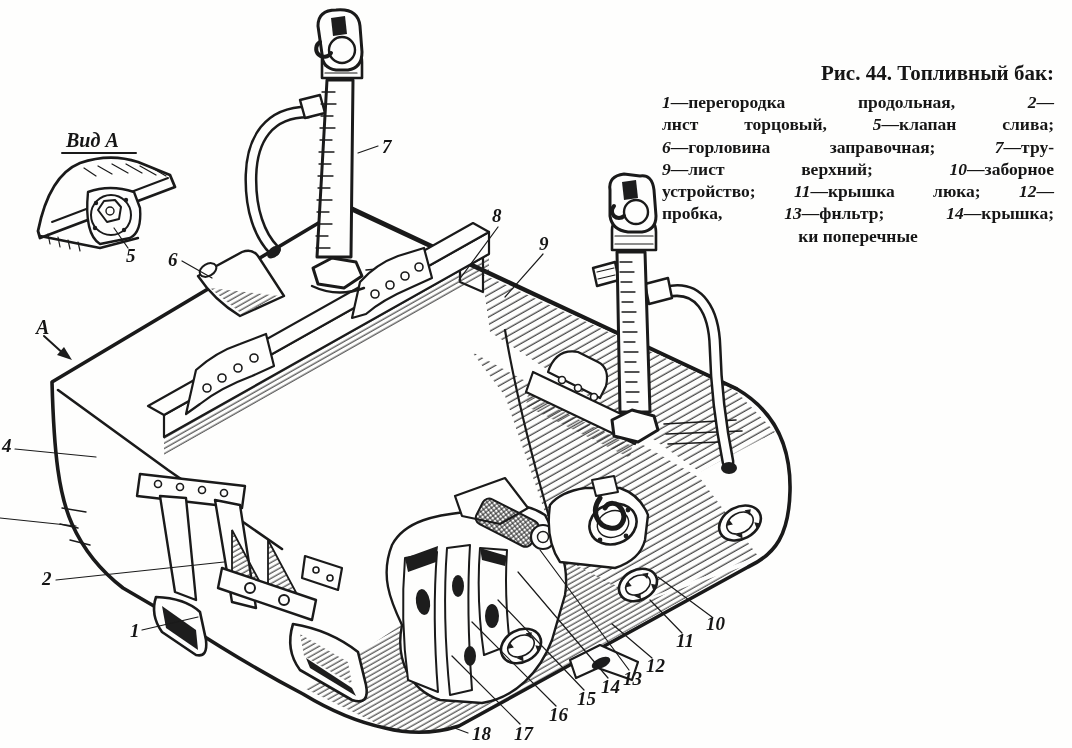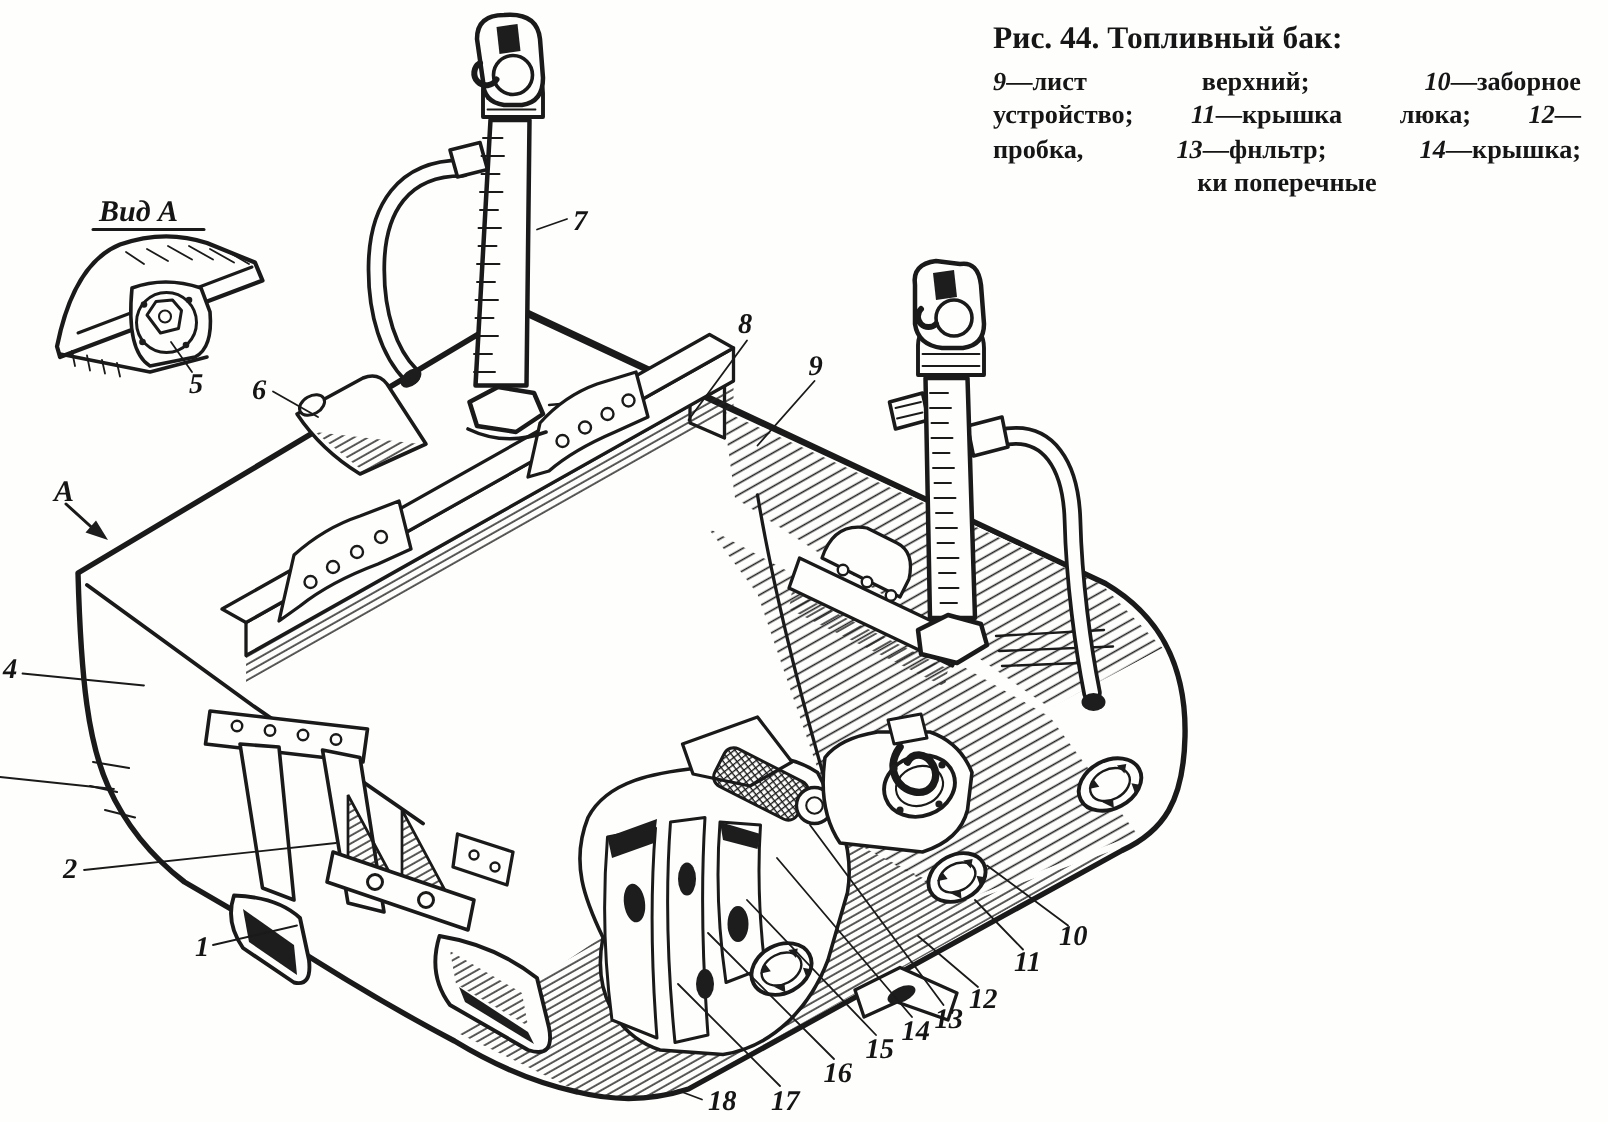--- a/index.html
+++ b/index.html
@@ -5,21 +5,21 @@
   html,body{margin:0;padding:0;background:#ffffff;}
   .page{position:relative;width:1072px;height:748px;background:#fefefd;overflow:hidden;
         font-family:"Liberation Serif", serif;}
   svg{position:absolute;left:0;top:0;}
   .ln{stroke:#1a1a1a;fill:none;stroke-linecap:round;stroke-linejoin:round;}
   .w{fill:#fefefd;stroke:#1a1a1a;stroke-linejoin:round;}
   .dk{fill:#1d1d1d;stroke:none;}
   text.co{font:italic 700 19px "Liberation Serif", serif;fill:#151515;}
   text.vlab{font:italic 700 20px "Liberation Serif", serif;fill:#151515;}
   .legend{position:absolute;left:662px;top:12px;width:392px;color:#161616;}
-  .legend-title{font:700 21px/26px "Liberation Serif", serif;text-align:left;margin-bottom:5px;}
+  .legend-title{font:700 21px/26px "Liberation Serif", serif;text-align:right;margin-bottom:5px;margin-top:48px;}
   .leg-line{font:700 17.5px/22.3px "Liberation Serif", serif;text-align:justify;text-align-last:justify;}
   .leg-line.last{text-align:justify;text-align-last:center;}
 </style>
 </head>
 <body>
 
 <div class="page">
 
 <svg width="1072" height="748" viewBox="0 0 1072 748">
   <defs>
@@ -268,19 +268,22 @@
     <text class="co" x="601" y="693">14</text>
     <text class="co" x="623" y="685">13</text>
     <text class="co" x="646" y="672">12</text>
     <text class="co" x="676" y="647">11</text>
     <text class="co" x="706" y="630">10</text>
   </g>
 </svg>
 
 <div class="legend">
   <div class="legend-title">Рис. 44. Топливный бак:</div>
+  <div class="leg-line"><i>1</i>—перегородка продольная, <i>2</i>—</div>
+  <div class="leg-line">лнст торцовый, <i>5</i>—клапан слива;</div>
+  <div class="leg-line"><i>6</i>—горловина заправочная; <i>7</i>—тру-</div>
   <div class="leg-line"><i>9</i>—лист верхний; <i>10</i>—заборное</div>
   <div class="leg-line">устройство; <i>11</i>—крышка люка; <i>12</i>—</div>
   <div class="leg-line">пробка, <i>13</i>—фнльтр; <i>14</i>—крышка;</div>
   <div class="leg-line last">ки поперечные</div>
 </div>
 
 </div>
 
 </body></html>

